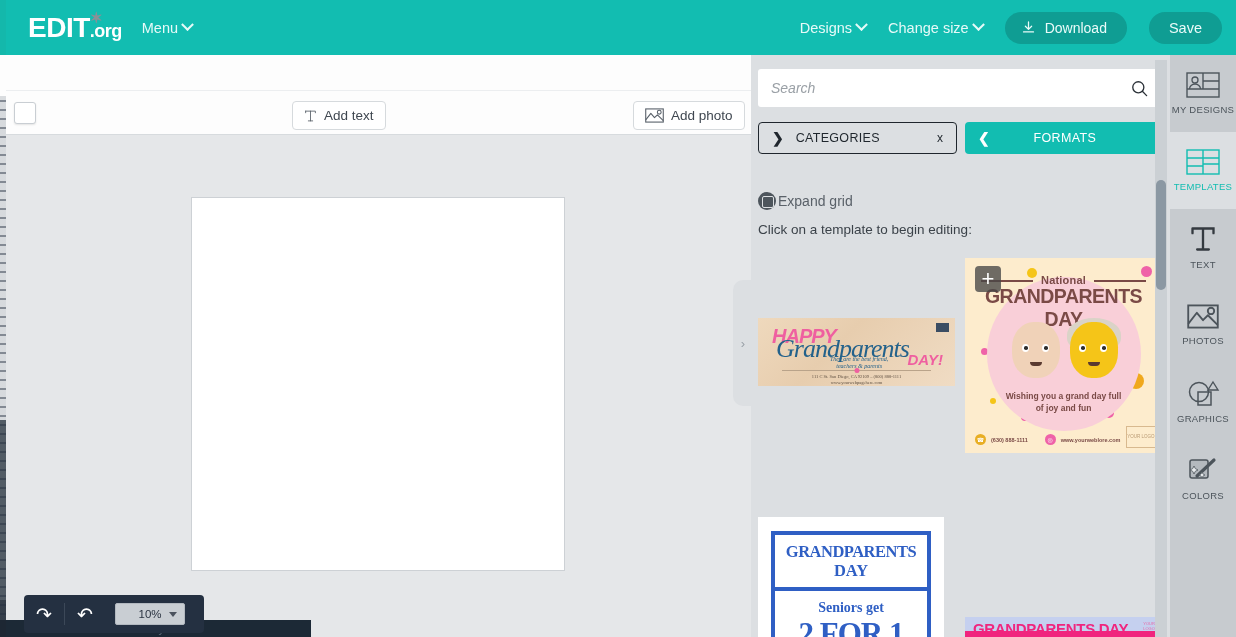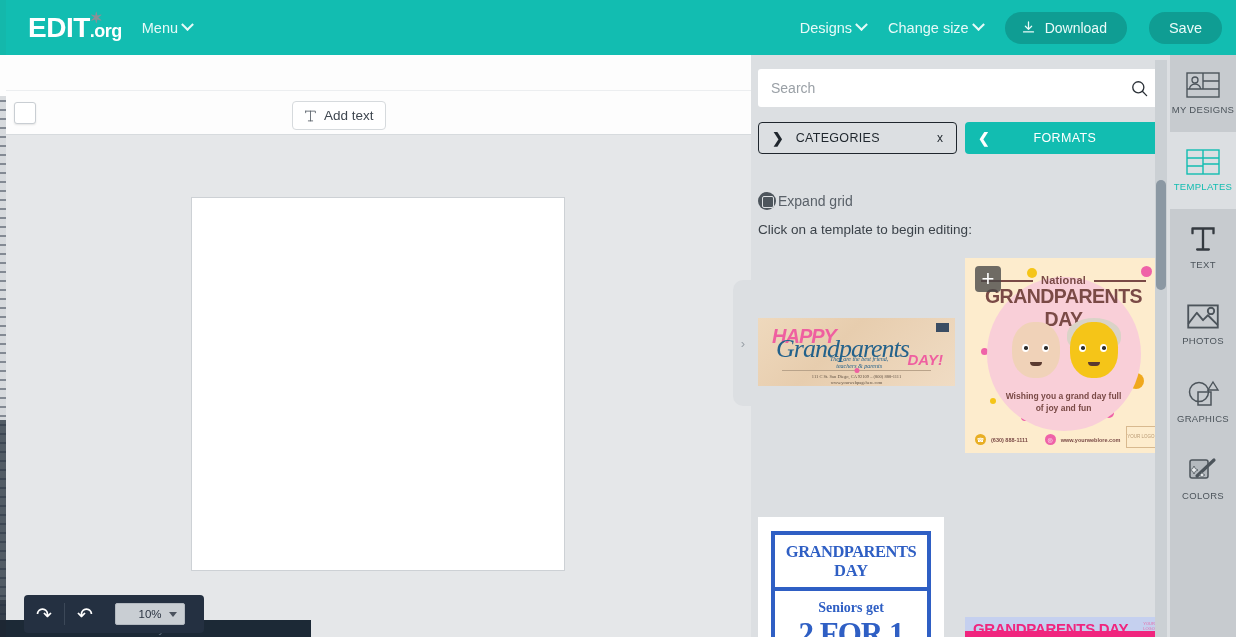--- a/index.html
+++ b/index.html
@@ -169,21 +169,21 @@
     background: #dcdfe2;
   }
   .search-row {
     position: absolute; left: 7px; top: 14px; width: 404px; height: 38px;
     background: #ffffff; border-radius: 3px;
     display: flex; align-items: center;
   }
   .search-input {
     flex: 1; border: none; outline: none; background: transparent;
     font-family: "Liberation Sans", sans-serif; font-size: 14px;
-    color: #404952; padding-left: 13px;
+    color: #404952; padding-left: 13px; font-style: italic;
   }
   .search-input::placeholder { color: #9aa0a6; }
   .search-ico { padding-right: 13px; color: #2b3138; display: flex; align-items: center; }
 
   .cat-btn {
     position: absolute; left: 7px; top: 67px; width: 199px; height: 32px;
     border: 1.5px solid #1f262d; border-radius: 4px; background: #dcdfe2;
     display: flex; align-items: center; cursor: pointer;
   }
   .cat-arrow { margin-left: 13px; font-size: 14px; font-weight: bold; color: #1f262d; }
@@ -459,20 +459,28 @@
     <div class="obj-swatch"></div>
   </div>
 
   <button class="tool-btn tool-addtext">
     <svg width="13" height="14" viewBox="0 0 24 24">
       <path d="M3 3 L3 6 M3 3 L21 3 L21 6 M12 3 L12 21 M8 21 L16 21" fill="none" stroke="#59616a" stroke-width="1.6" stroke-linecap="round"></path>
     </svg>
     <span>Add text</span>
   </button>
 
+  <button class="tool-btn tool-addphoto">
+    <svg width="19" height="15" viewBox="0 0 26 20">
+      <rect x="1" y="1" width="24" height="18" fill="none" stroke="#59616a" stroke-width="1.5"></rect>
+      <path d="M1 16 L8 7 L13 13 L17 9 L25 17" fill="none" stroke="#59616a" stroke-width="1.5" stroke-linejoin="round"></path>
+      <circle cx="19.5" cy="5.5" r="2.6" fill="none" stroke="#59616a" stroke-width="1.5"></circle>
+    </svg>
+    <span>Add photo</span>
+  </button>
 
   <div class="canvas-area">
     <div class="canvas-page"></div>
   </div>
 
   <div class="collapse-handle">
     <span>›</span>
   </div>
 
   <div class="zoombar">

